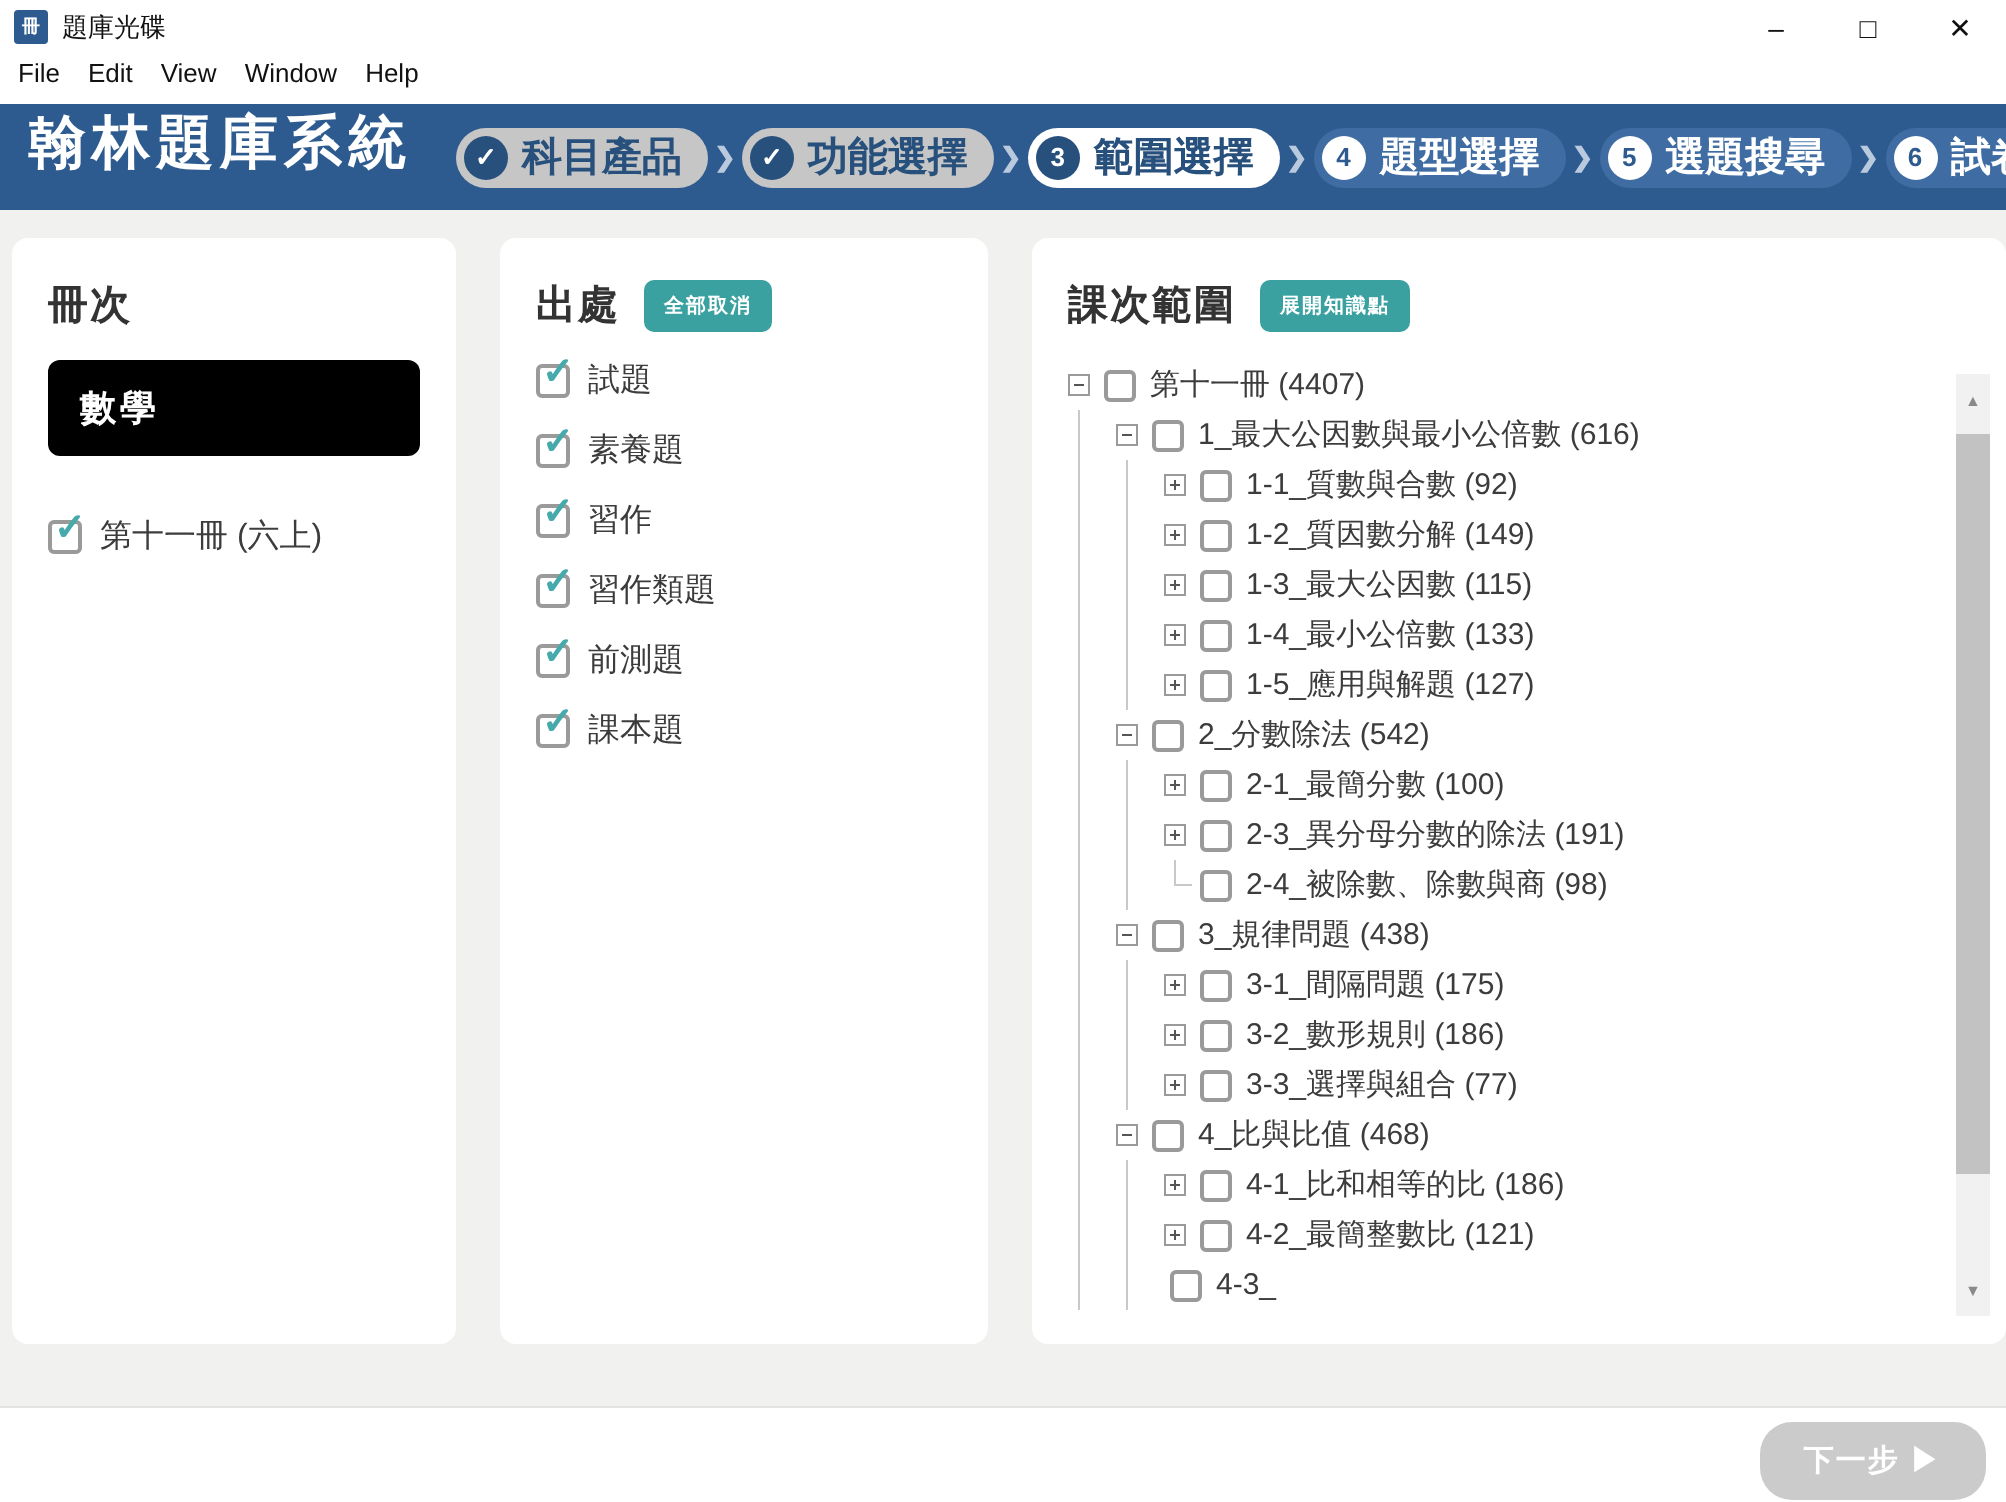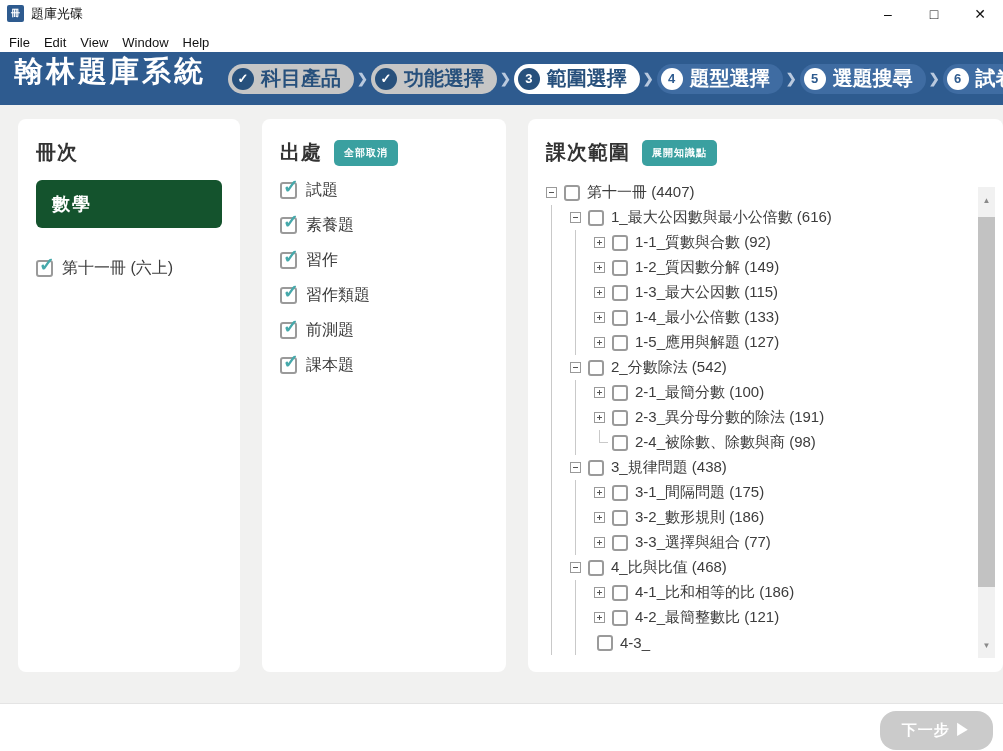--- a/index.html
+++ b/index.html
@@ -10,51 +10,51 @@
   }
   
   .titlebar { height:27px; background:#ffffff; display:flex; align-items:center; padding-left:7px; }
   .app-icon { width:17px; height:17px; background:#2e5b8f; border-radius:2px; margin-right:7px;
     display:flex; align-items:center; justify-content:center; color:#fff; font-size:9px; font-weight:bold; }
   .app-title { font-size:13px; color:#111; }
   .win-controls { margin-left:auto; display:flex; height:100%; }
   .win-btn { width:46px; display:flex; align-items:center; justify-content:center;
     font-size:14px; color:#111; cursor:default; }
   
-  .menubar { height:25px; background:#ffffff; display:flex; align-items:flex-end; padding-left:2px; }
+  .menubar { height:25px; background:#ffffff; display:flex; align-items:flex-start; padding-left:2px; }
   .menu-item { font-size:13px; color:#111; padding:2px 7px; }
   
   .header { height:53px; background:#2e5b8f; display:flex; padding:0 10px 0 14px; }
   .logo { color:#fff; font-size:29px; font-weight:bold; letter-spacing:3px; white-space:nowrap; }
   .steps { display:flex; align-items:center; margin-left:22px; }
   .step-chevron { color:#b9c9de; font-size:13px; font-weight:bold; margin:0 3px; }
   .step { height:30px; border-radius:16px; display:flex; align-items:center; padding:0 13px 0 4px; white-space:nowrap; }
   .step .circ { width:22px; height:22px; border-radius:50%; display:flex; align-items:center;
     justify-content:center; font-size:13px; font-weight:bold; margin-right:7px; }
   .step .lbl { font-size:20px; font-weight:bold; }
   .step.done { background:#c6c6c6; }
   .step.done .circ { background:#27507c; color:#fff; }
   .step.done .lbl { color:#27507c; }
   .step.active { background:#ffffff; }
   .step.active .circ { background:#27507c; color:#fff; }
   .step.active .lbl { color:#27507c; }
   .step.future { background:#3f6ca2; }
   .step.future .circ { background:#ffffff; color:#2e5b8f; }
   .step.future .lbl { color:#ffffff; }
   
-  .main { height:598px; background:#f1f1f0; padding:14px 0 0 18px; display:flex; }
+  .main { height:598px; background:#f1f1f0; padding:14px 0 0 6px; display:flex; }
   .card { background:#fff; border-radius:8px; height:553px; padding:20px 18px; position:relative; }
   .card-volume { width:222px; margin-right:22px; }
   .card-source { width:244px; margin-right:22px; }
   .card-range  { flex:1; padding-right:30px; }
   .card-head { display:flex; align-items:center; margin-bottom:14px; }
   .card-title { font-size:20px; font-weight:bold; color:#333; letter-spacing:1px; }
   .teal-btn { background:#3aa0a0; color:#fff; font-size:10px; font-weight:bold; border:none;
     border-radius:5px; padding:6px 10px; margin-left:12px; letter-spacing:1px; cursor:pointer; }
-  .subject-btn { width:100%; height:48px; background:#14532d; border:none; border-radius:6px;
+  .subject-btn { width:100%; height:48px; background:#000000; border:none; border-radius:6px;
     color:#fff; font-size:18px; font-weight:bold; text-align:left; padding-left:16px;
     letter-spacing:2px; margin-bottom:16px; cursor:pointer; font-family:inherit; }
   
   .cb-row { display:flex; align-items:center; margin:14px 0; font-size:16px; color:#3c3c3c; }
   .cb { width:17px; height:17px; border:2px solid #9a9a9a; border-radius:3px; background:#fff;
     position:relative; margin-right:9px; flex:0 0 auto; }
   .cb.checked .tick { position:absolute; top:-7px; left:1px; color:#46a9ab; font-size:19px;
     font-weight:bold; line-height:1; }
   
   .tree { margin-top:2px; height:480px; overflow:hidden; font-size:15px; color:#3c3c3c; position:relative; }

